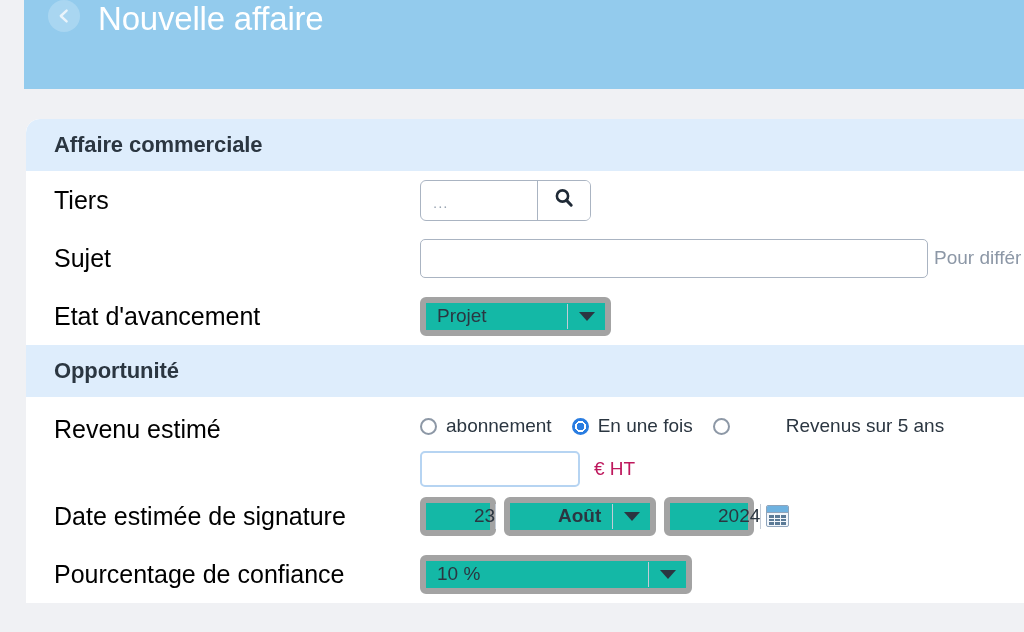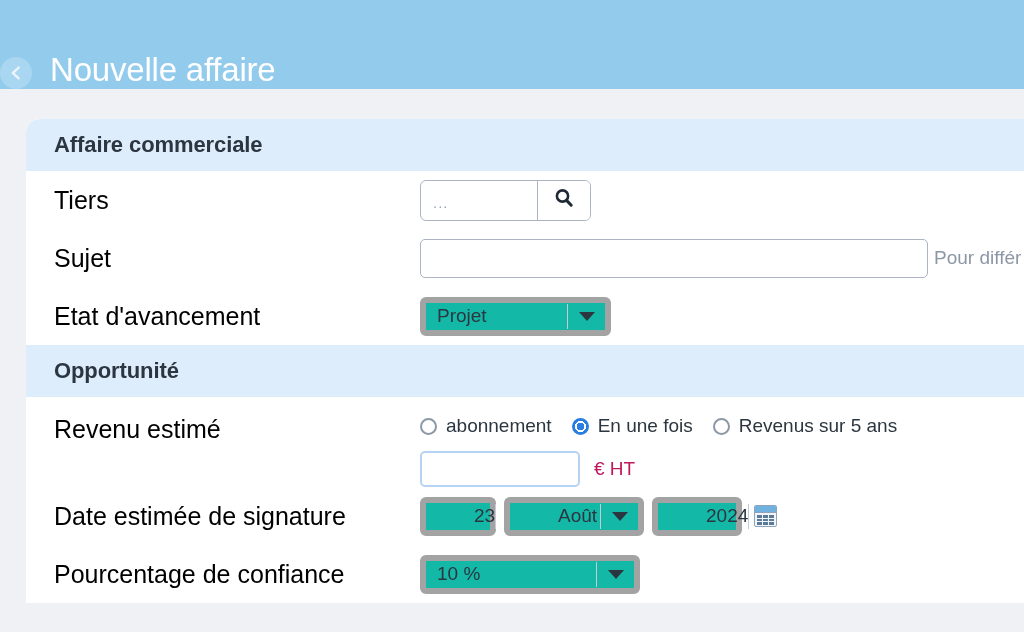--- a/index.html
+++ b/index.html
@@ -13,22 +13,24 @@
     background: #f0f1f4;
     font-family: "Liberation Sans", sans-serif;
     -webkit-font-smoothing: antialiased;
   }
 
   
   .topbar {
     height: 89px;
     background: #93cbed;
     display: flex;
-    align-items: flex-end;
-    box-sizing: border-box;
+    align-items: flex-start;
+    padding-left: 24px;
+    box-sizing: border-box;
+    margin-left: 24px;
   }
   .back-btn {
     width: 32px;
     height: 32px;
     border-radius: 50%;
     background: #a9d6f1;
     display: flex;
     align-items: center;
     justify-content: center;
     flex: none;
@@ -168,23 +170,23 @@
   }
   .caret {
     width: 0; height: 0;
     border-left: 8px solid transparent;
     border-right: 8px solid transparent;
     border-top: 9px solid #2b3641;
   }
 
   .sel-etat { width: 191px; }
   .sel-day   { width: 76px; }
-  .sel-month { width: 140px; }
+  .sel-month { width: 152px; font-weight: bold; }
   .sel-year  { width: 90px; }
-  .sel-pct   { width: 220px; }
+  .sel-pct   { width: 272px; }
 
   .date-row .select { margin-right: 8px; padding-left: 37px; }
 
   .cal-icon {
     width: 23px;
     height: 22px;
     margin-left: 4px;
     border: 1px solid #8fa4bb;
     border-radius: 2px;
     background: #f2f6fb;
@@ -215,21 +217,21 @@
     align-items: center;
     height: 30px;
   }
   .radio-item {
     display: flex;
     align-items: center;
     margin-right: 20px;
     cursor: pointer;
     white-space: nowrap;
   }
-  .radio-item:last-child { margin-right: 0; }
+  .radio-item:last-child { margin-right: 0; gap: 47px; }
   .radio-mark {
     width: 17px;
     height: 17px;
     border-radius: 50%;
     border: 2px solid #8d98a6;
     box-sizing: border-box;
     margin-right: 9px;
     flex: none;
     background: #fff;
   }

